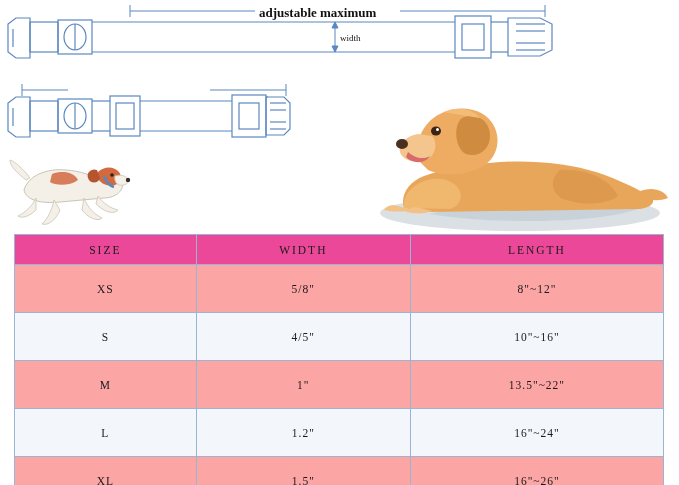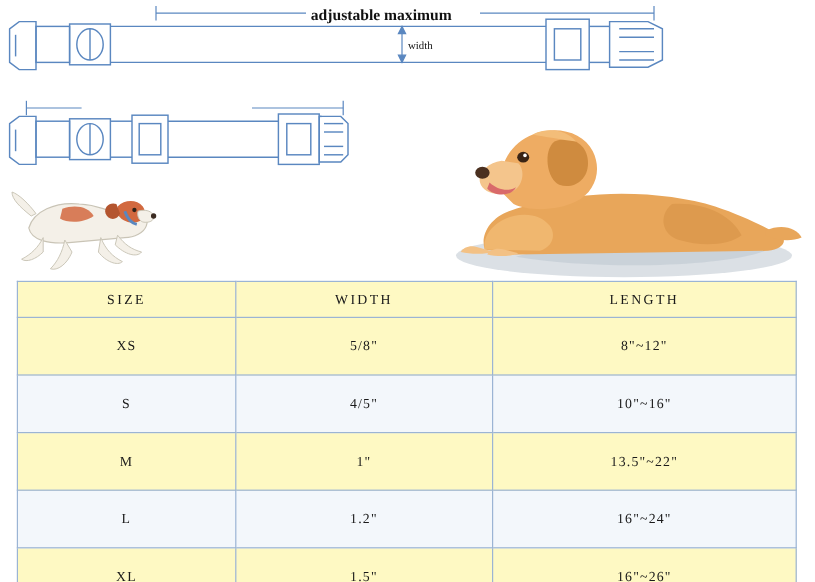--- a/index.html
+++ b/index.html
@@ -60,25 +60,25 @@
   }
   .size-table th,
   .size-table td {
     border: 1px solid #9bb4d4;
     text-align: center;
     height: 45px;
     font-weight: normal;
     letter-spacing: 1px;
   }
   .size-table th {
-    background: #fef9c3;
+    background: #ec4899;
     height: 27px;
     letter-spacing: 2px;
   }
-  .size-table tr.odd td { background: #fef9c3; }
+  .size-table tr.odd td { background: #fca5a5; }
   .size-table tr.even td { background: #f3f7fb; }
   .col-size  { width: 28%; }
   .col-width { width: 33%; }
   .col-len   { width: 39%; }
 </style>
 </head>
 <body>
 
 <div id="root">
 

